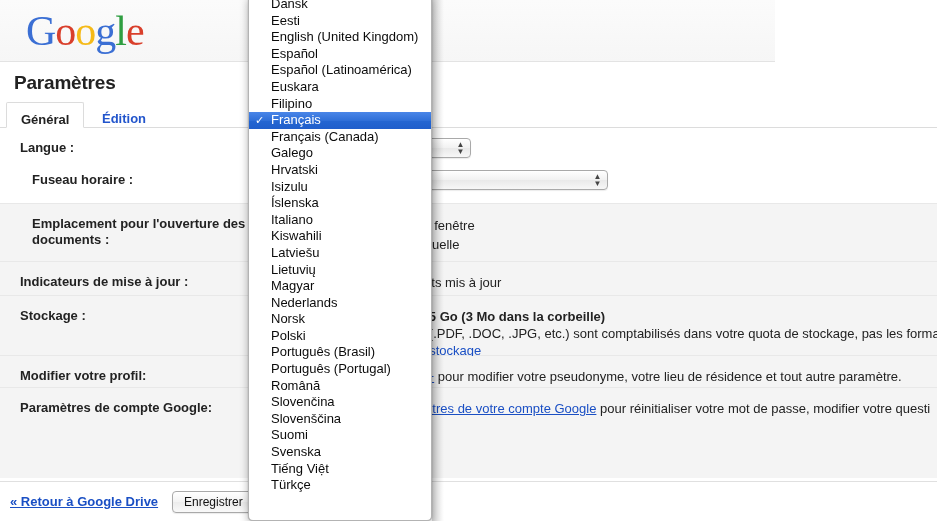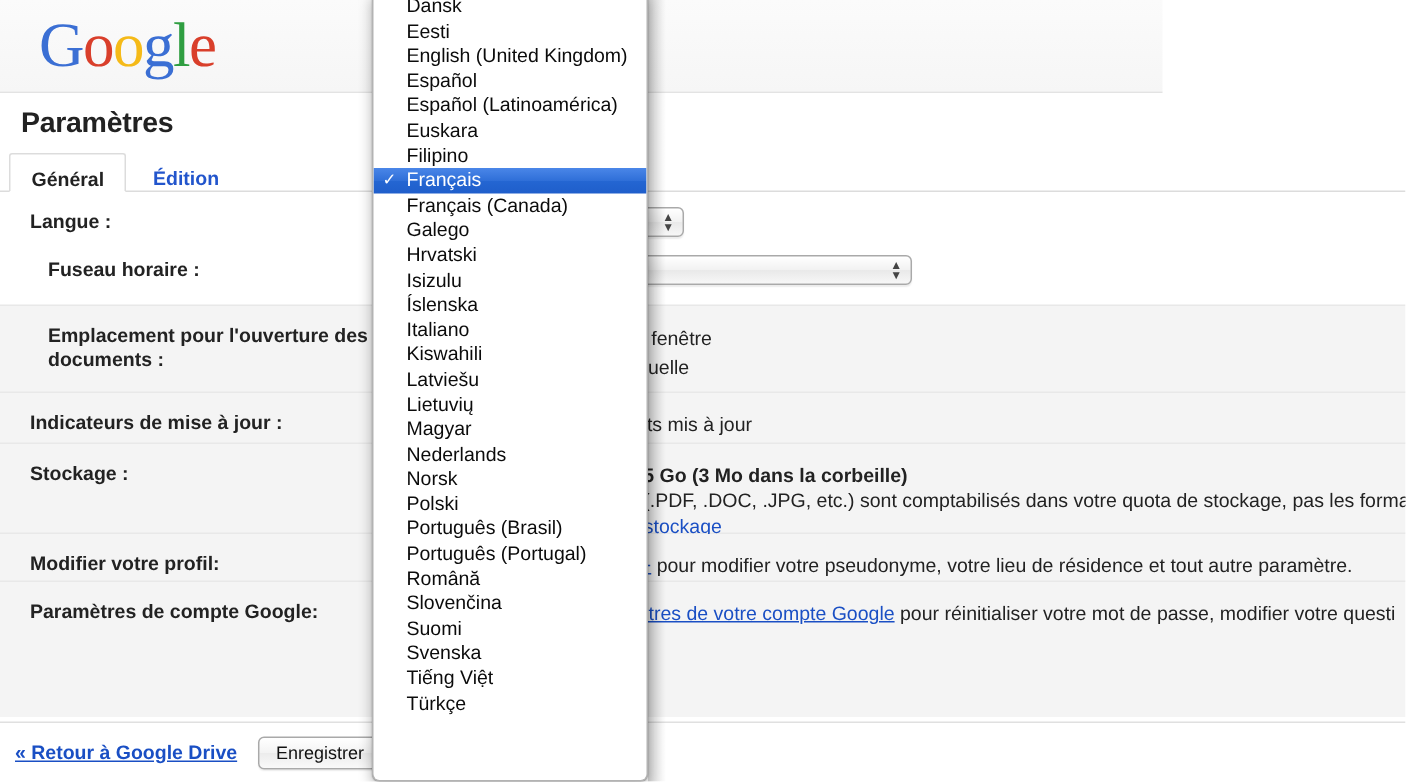--- a/index.html
+++ b/index.html
@@ -282,21 +282,21 @@
 
 <div id="page-title">Paramètres</div>
 
 <div id="tab-bar">
   <div class="tab active">Général</div>
   <div class="tab inactive">Édition</div>
 </div>
 
 <div id="settings-table">
 
-  <div class="srow white" style="height:32px;border-bottom:none;">
+  <div class="srow white" style="height:32px;border-bottom:none;gap:15px;">
     <div class="scell-label">Langue :</div>
     <div class="scell-value tight">
       <span class="mac-select" id="select-language">
         <span class="sel-text">Français</span>
         <span class="stepper">▲<br>▼</span>
       </span>
     </div>
   </div>
 
   <div class="srow white" style="height:44px;padding-left:12px;">
@@ -383,17 +383,18 @@
     <div class="lang-item"><span>Latviešu</span></div>
     <div class="lang-item"><span>Lietuvių</span></div>
     <div class="lang-item"><span>Magyar</span></div>
     <div class="lang-item"><span>Nederlands</span></div>
     <div class="lang-item"><span>Norsk</span></div>
     <div class="lang-item"><span>Polski</span></div>
     <div class="lang-item"><span>Português (Brasil)</span></div>
     <div class="lang-item"><span>Português (Portugal)</span></div>
     <div class="lang-item"><span>Română</span></div>
     <div class="lang-item"><span>Slovenčina</span></div>
+    <div class="lang-item"><span>Slovenščina</span></div>
     <div class="lang-item"><span>Suomi</span></div>
     <div class="lang-item"><span>Svenska</span></div>
     <div class="lang-item"><span>Tiếng Việt</span></div>
     <div class="lang-item"><span>Türkçe</span></div>
   </div>
 
 </body></html>

